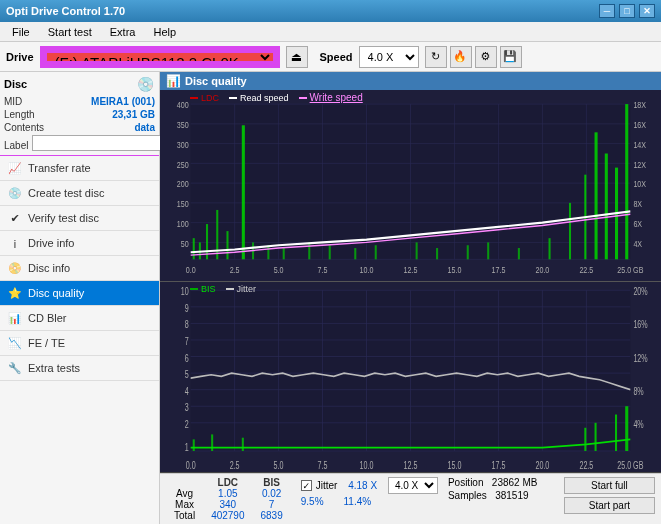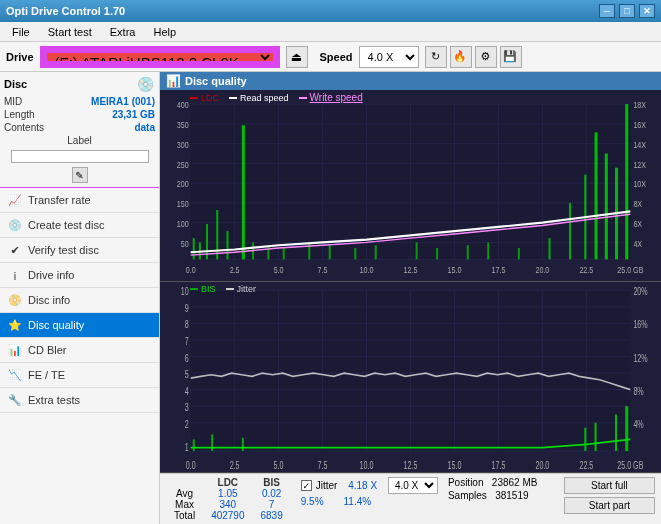--- a/index.html
+++ b/index.html
@@ -103,21 +103,21 @@
     }
     .disc-title { font-size: 11px; font-weight: bold; }
     .disc-icon { font-size: 14px; color: #555; }
     .disc-row {
       display: flex; justify-content: space-between; align-items: center;
       margin-bottom: 2px; font-size: 10px;
     }
     .disc-row-label { color: #333; }
     .disc-row-value { color: #0066cc; font-weight: bold; }
     .label-row {
-      display: flex; align-items: center; gap: 4px; margin-top: 2px; flex-direction: column;
+      display: flex; align-items: flex-end; gap: 4px; margin-top: 2px;
     }
     .label-input {
       flex: 1; height: 16px; border: 1px solid #aaa; padding: 0 2px; font-size: 10px;
     }
     .label-btn {
       width: 16px; height: 16px; background: #e0e0e0; border: 1px solid #aaa;
       font-size: 10px; display: flex; align-items: center; justify-content: center; cursor: pointer;
     }
     
     

